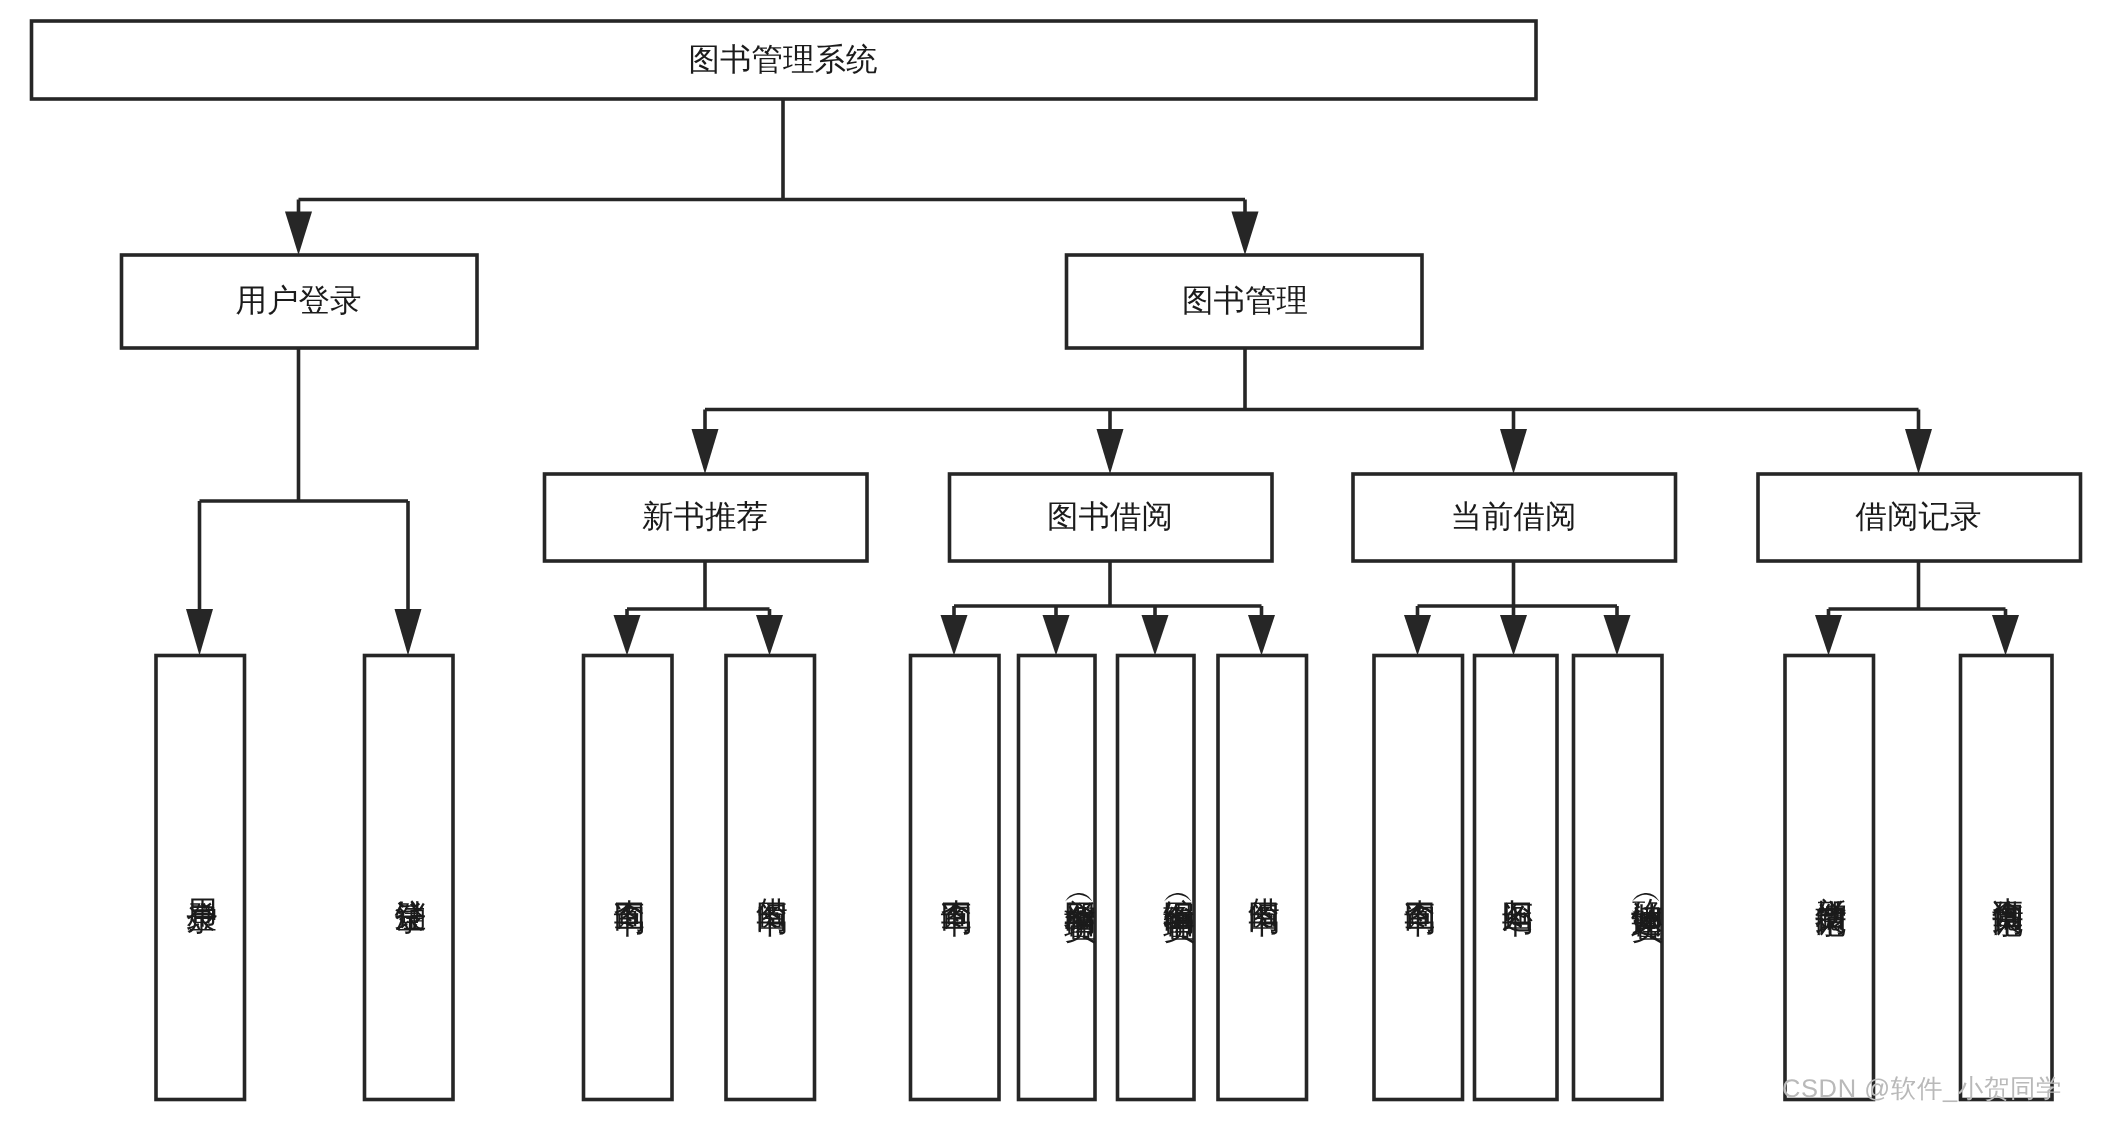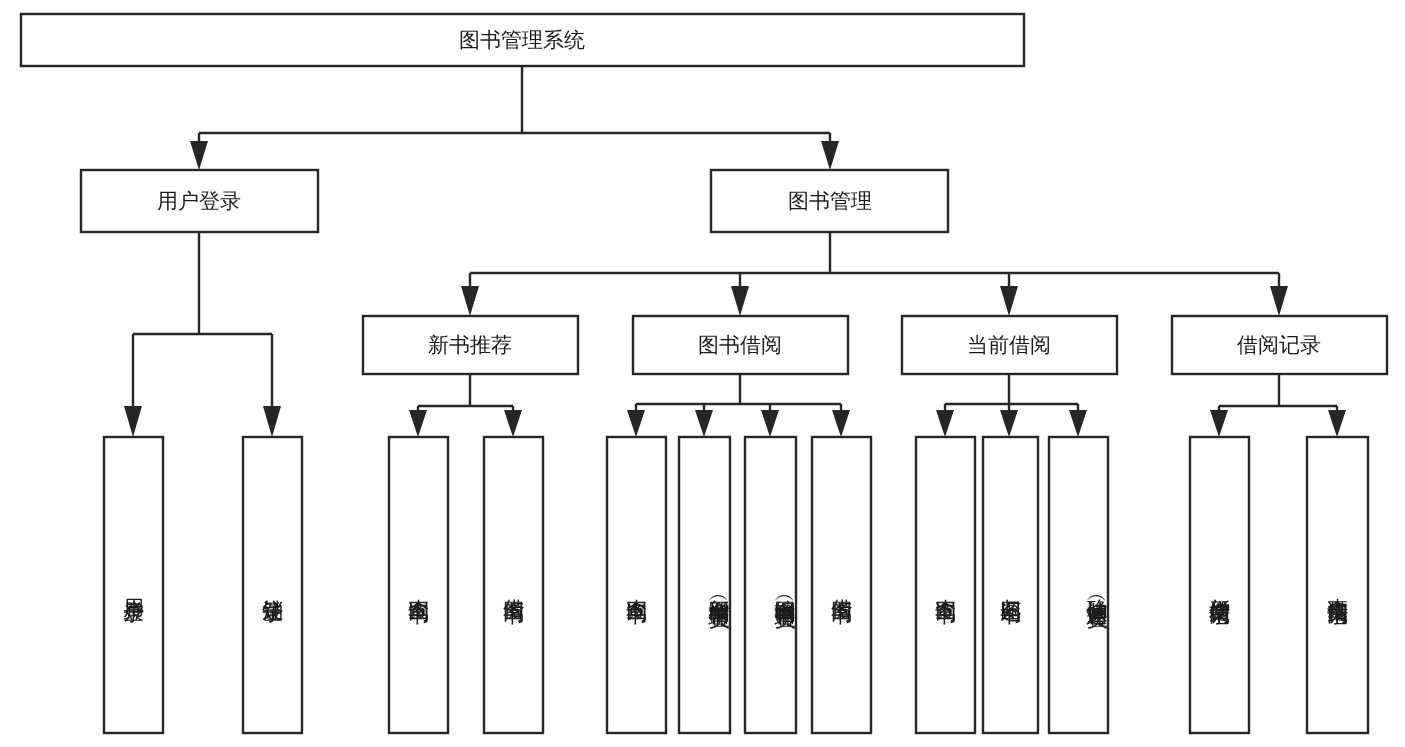--- a/index.html
+++ b/index.html
@@ -201,14 +201,15 @@
   <div class="vlabel" style="left:745px; top:441px; width:51px; height:296px; align-items:flex-start;">编辑图书（管理员）</div>
   <div class="vlabel" style="left:812px; top:437px; width:59px; height:296px;">借阅图书</div>
 
   <div class="vlabel" style="left:916px; top:437px; width:59px; height:296px;">查询图书</div>
   <div class="vlabel" style="left:983px; top:437px; width:55px; height:296px;">归还图书</div>
   <div class="vlabel" style="left:1049px; top:441px; width:59px; height:296px; align-items:flex-start;">确认归还（管理员）</div>
 
   <div class="vlabel" style="left:1190px; top:437px; width:59px; height:296px;">新增借阅记录</div>
   <div class="vlabel" style="left:1307px; top:437px; width:61px; height:296px;">查询借阅记录</div>
 
+  <div class="watermark">CSDN @软件_小贺同学</div>
 
 </div>
 
 </body></html>

